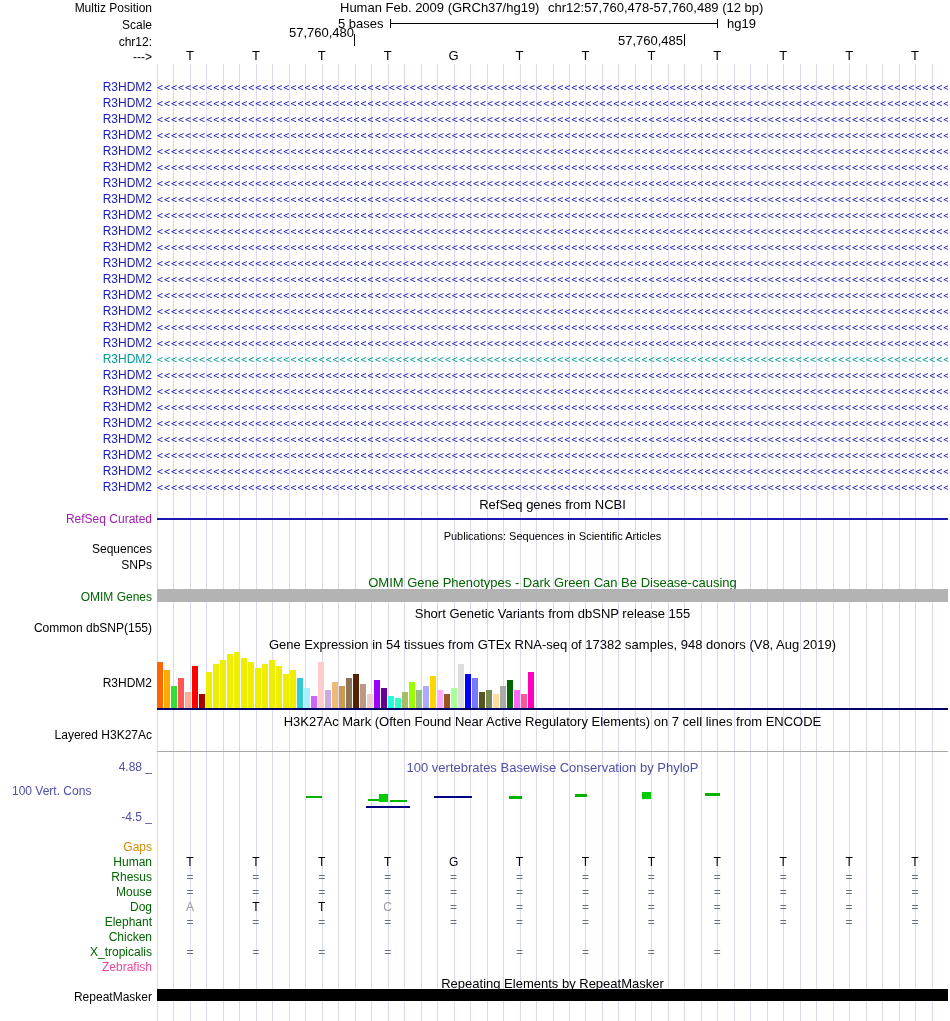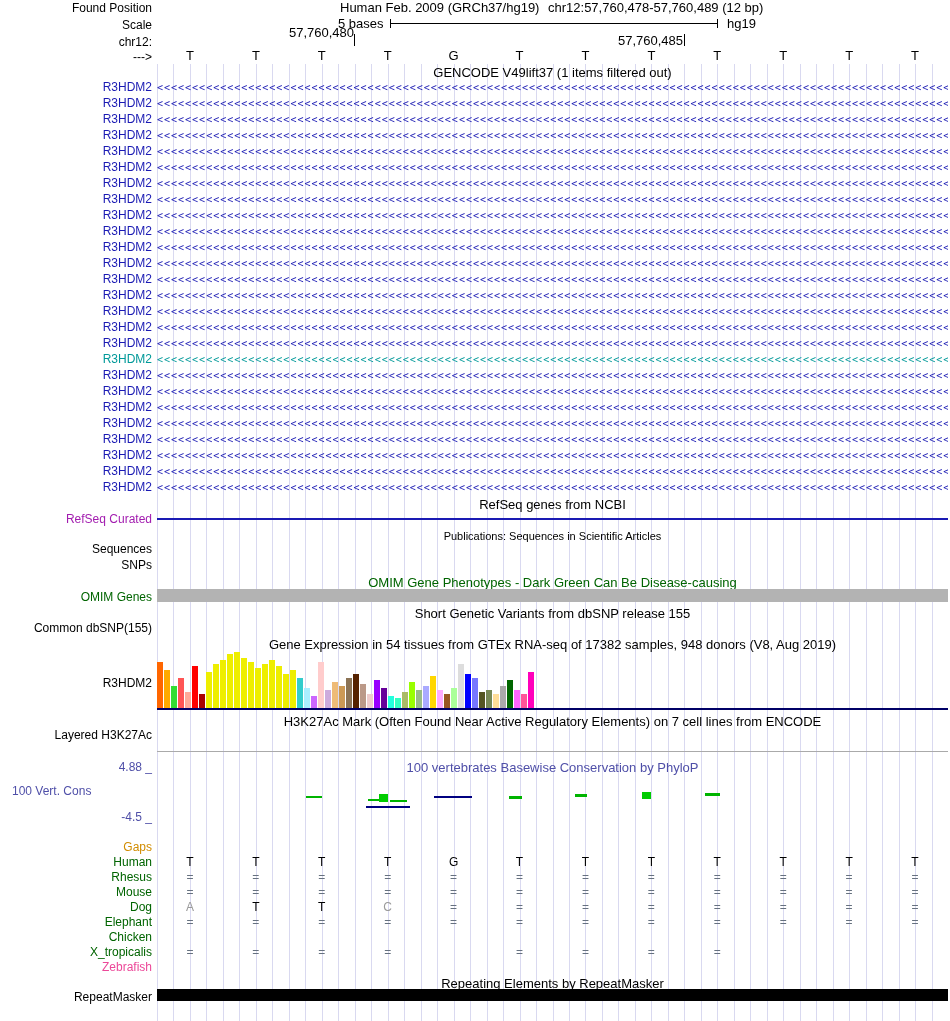--- a/index.html
+++ b/index.html
@@ -41,21 +41,21 @@
   <div class="hdr" style="left:548px;top:1px">chr12:57,760,478-57,760,489 (12 bp)</div>
   <div class="hdr" style="left:338px;top:17px">5 bases</div>
   <div class="scalebar" style="left:390px;top:19px;width:328px"></div>
   <div class="hdr" style="left:727px;top:17px">hg19</div>
   <div class="hdr" style="left:289px;top:26px">57,760,480</div>
   <div class="tick" style="left:354px;top:34px"></div>
   <div class="hdr" style="left:618px;top:34px">57,760,485</div>
   <div class="tick" style="left:684px;top:34px"></div>
 
   <div id="labels">
-    <div class="lbl" style="top:1px">Found Position</div>
+    <div class="lbl" style="top:1px">Multiz Position</div>
     <div class="lbl" style="top:18px">Scale</div>
     <div class="lbl" style="top:35px">chr12:</div>
     <div class="lbl" style="top:50px">---&gt;</div>
     <div class="lbl" style="top:512px;color:#a21caf">RefSeq Curated</div>
     <div class="lbl" style="top:542px">Sequences</div>
     <div class="lbl" style="top:558px">SNPs</div>
     <div class="lbl" style="top:590px;color:#006400">OMIM Genes</div>
     <div class="lbl" style="top:621px">Common dbSNP(155)</div>
     <div class="lbl" style="top:676px">R3HDM2</div>
     <div class="lbl" style="top:728px">Layered H3K27Ac</div>
@@ -111,21 +111,20 @@
         <span>G</span>
         <span>T</span>
         <span>T</span>
         <span>T</span>
         <span>T</span>
         <span>T</span>
         <span>T</span>
         <span>T</span>
       </div>
 
-    <div class="title" style="top:65px">GENCODE V49lift37 (1 items filtered out)</div>
     <div class="title" style="top:497px">RefSeq genes from NCBI</div>
     <div class="hline" style="top:518px;height:2px;background:#1a1ab3"></div>
     <div class="title" style="top:575px;color:#006400">OMIM Gene Phenotypes - Dark Green Can Be Disease-causing</div>
     <div class="title small" style="top:529px">Publications: Sequences in Scientific Articles</div>
     <div class="hline" style="top:589px;height:13px;background:#b3b3b3"></div>
     <div class="title" style="top:606px">Short Genetic Variants from dbSNP release 155</div>
     <div class="title" style="top:637px">Gene Expression in 54 tissues from GTEx RNA-seq of 17382 samples, 948 donors (V8, Aug 2019)</div>
     <div id="gtex-bars">
         <div class="gtex-bar" style="height: 46px; background: rgb(255, 102, 0);"></div>
         <div class="gtex-bar" style="height: 38px; background: rgb(255, 170, 0);"></div>

